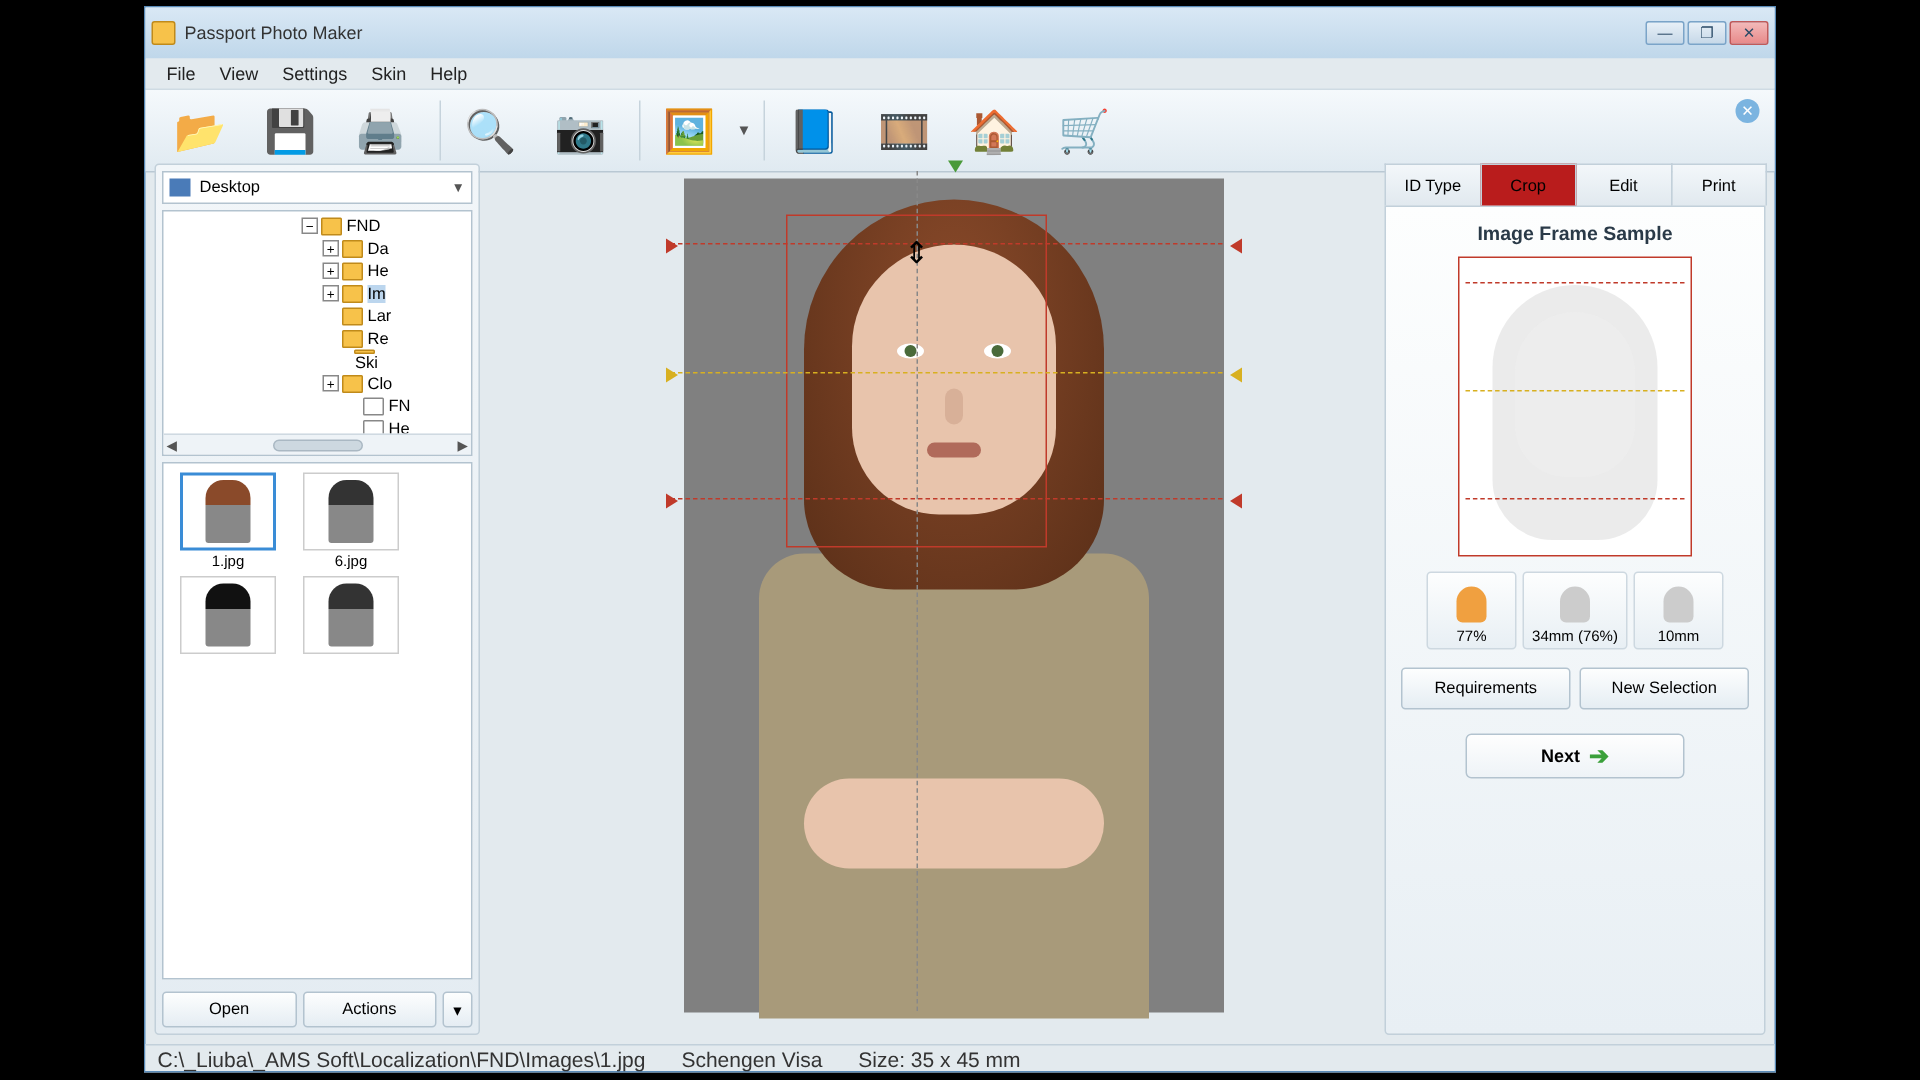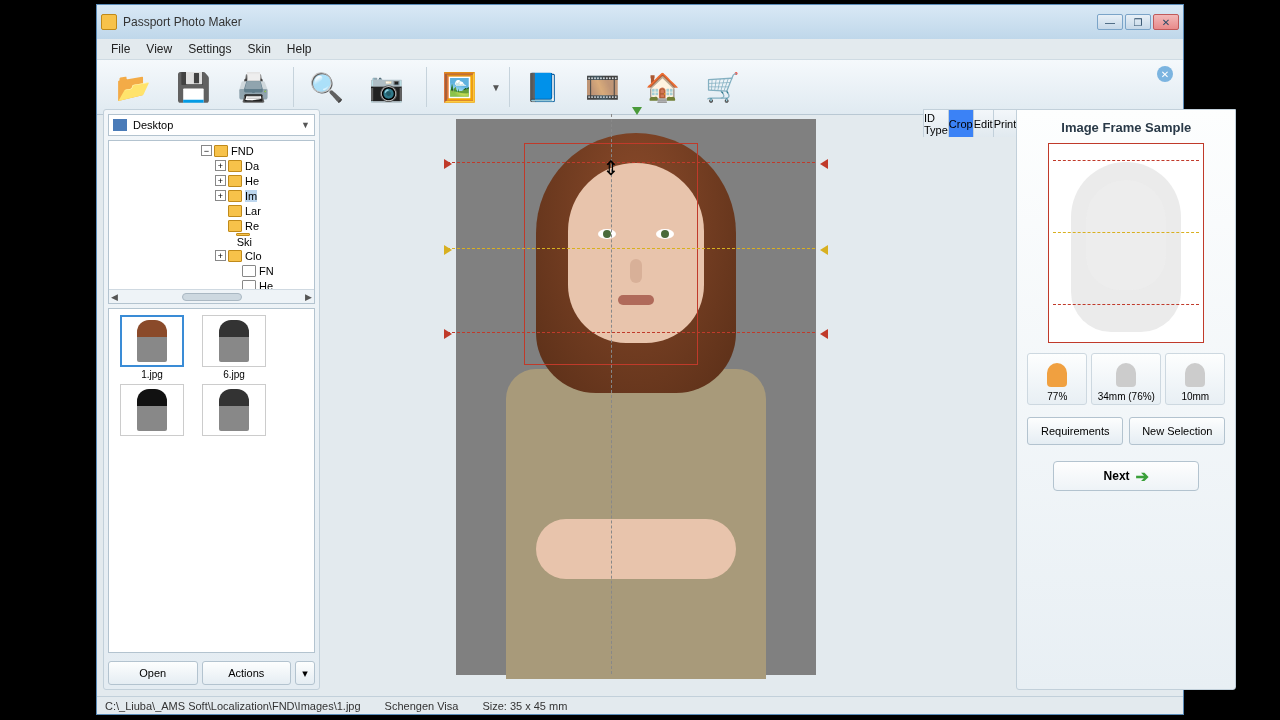--- a/index.html
+++ b/index.html
@@ -58,40 +58,40 @@
 .guide.red { border-color: #c03a2a; }
 .guide.yellow { border-color: #d8b020; }
 .guide.v { border-top: none; border-left: 1px dashed #888; left: 50%; top: -30px; bottom: -310px; right: auto; }
 .marker { position: absolute; width: 0; height: 0; }
 .marker.tri-l { border-top: 5px solid transparent; border-bottom: 5px solid transparent; border-right: 8px solid; }
 .marker.tri-r { border-top: 5px solid transparent; border-bottom: 5px solid transparent; border-left: 8px solid; }
 .marker.tri-d { border-left: 5px solid transparent; border-right: 5px solid transparent; border-top: 8px solid; }
 .marker.tri-u { border-left: 5px solid transparent; border-right: 5px solid transparent; border-bottom: 8px solid; }
 .marker.grn { border-top-color: #4a9a3a; border-bottom-color: #4a9a3a; }
 .resize-cur { position: absolute; top: 12px; left: 50%; transform: translateX(-50%); font-size: 20px; color: #000; pointer-events: none; }
-.right { width: 254px; margin: 6px 6px 6px 0; display: flex; flex-direction: row; }
+.right { width: 254px; margin: 6px 6px 6px 0; display: flex; flex-direction: column; }
 .rtabs { display: flex; height: 28px; }
 .rtab { flex: 1; background: linear-gradient(#f3f7fa,#e1e9ef); border: 1px solid #c2d0da; border-bottom: none; font-size: 11px; display: flex; align-items: center; justify-content: center; cursor: pointer; margin-right: -1px; }
-.rtab.active { background: #3b82f6; position: relative; z-index: 1; }
+.rtab.active { background: #b91c1c; position: relative; z-index: 1; }
 .rpanel { flex: 1; background: linear-gradient(#fdfefe,#e8eff4); border: 1px solid #c2d0da; border-radius: 0 0 3px 3px; padding: 10px; display: flex; flex-direction: column; align-items: center; }
 .rtitle { font-size: 13px; font-weight: bold; color: #2a3a48; margin-bottom: 8px; }
 .sample { width: 156px; height: 200px; background: #fff; border: 1px solid #c03a2a; position: relative; margin-bottom: 10px; }
 .sample .shead { position: absolute; top: 18px; left: 50%; transform: translateX(-50%); width: 110px; height: 170px; background: #ddd; border-radius: 55px 55px 40px 40px; opacity: .6; }
 .sample .sface { position: absolute; top: 36px; left: 50%; transform: translateX(-50%); width: 80px; height: 110px; background: #eee; border-radius: 40px 40px 34px 34px; opacity: .8; }
 .sample .sg { position: absolute; left: 4px; right: 4px; border-top: 1px dashed; }
 .metrics { display: flex; gap: 4px; margin-bottom: 12px; }
 .metric { width: 60px; height: 52px; background: linear-gradient(#fdfefe,#e8eff4); border: 1px solid #cdd8e0; border-radius: 3px; display: flex; flex-direction: column; align-items: center; justify-content: flex-end; padding: 2px; font-size: 10px; }
 .metric.wide { width: 70px; }
 .metric .mi { width: 20px; height: 24px; background: #f0a040; border-radius: 10px 10px 4px 4px; margin-bottom: 4px; }
 .metric .mi.gray { background: #ccc; }
 .rbtns { display: flex; gap: 6px; width: 100%; margin-bottom: 16px; }
 .rbtn { flex: 1; height: 28px; background: linear-gradient(#fdfefe,#e5edf3); border: 1px solid #b3c3cf; border-radius: 3px; font-size: 11px; cursor: pointer; display: flex; align-items: center; justify-content: center; }
 .next-btn { width: 146px; height: 30px; background: linear-gradient(#fefefe,#eef3f7); border: 1px solid #b3c3cf; border-radius: 4px; font-size: 12px; font-weight: bold; display: flex; align-items: center; justify-content: center; gap: 6px; cursor: pointer; }
 .next-btn .arr { color: #3aa03a; font-size: 16px; }
-.status { position: absolute; bottom: 0; left: 0; right: 0; height: 18px; background: #e3eaee; border-top: 1px solid #c2d0da; display: flex; align-items: center; font-size: 11px; color: #333; padding: 0 8px; }
+.status { position: absolute; bottom: 0; left: 0; right: 0; height: 18px; background: #e3eaee; border-top: 1px solid #c2d0da; display: flex; align-items: center; font-size: 14px; color: #333; padding: 0 8px; }
 .status span { margin-right: 24px; }
 </style>
 </head>
 <body>
 
 <div class="window">
   <div class="titlebar">
     <div class="ticon"></div>
     <span>Passport Photo Maker</span>
     <div class="spacer"></div>

